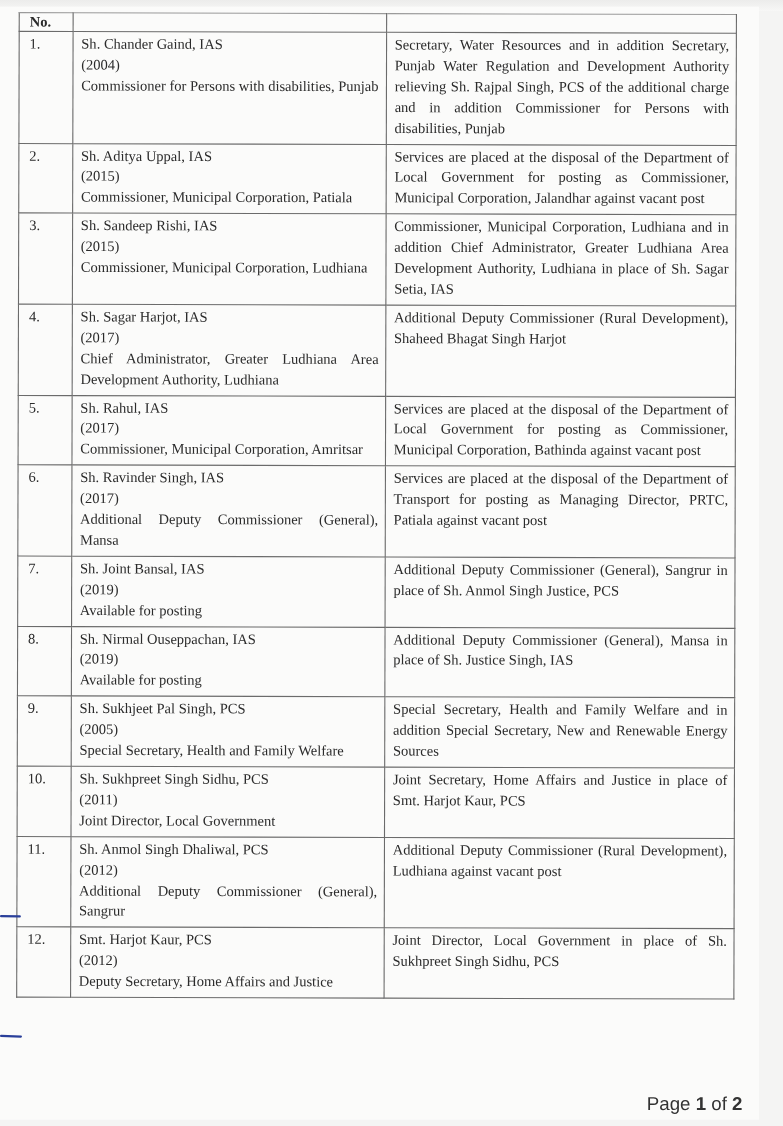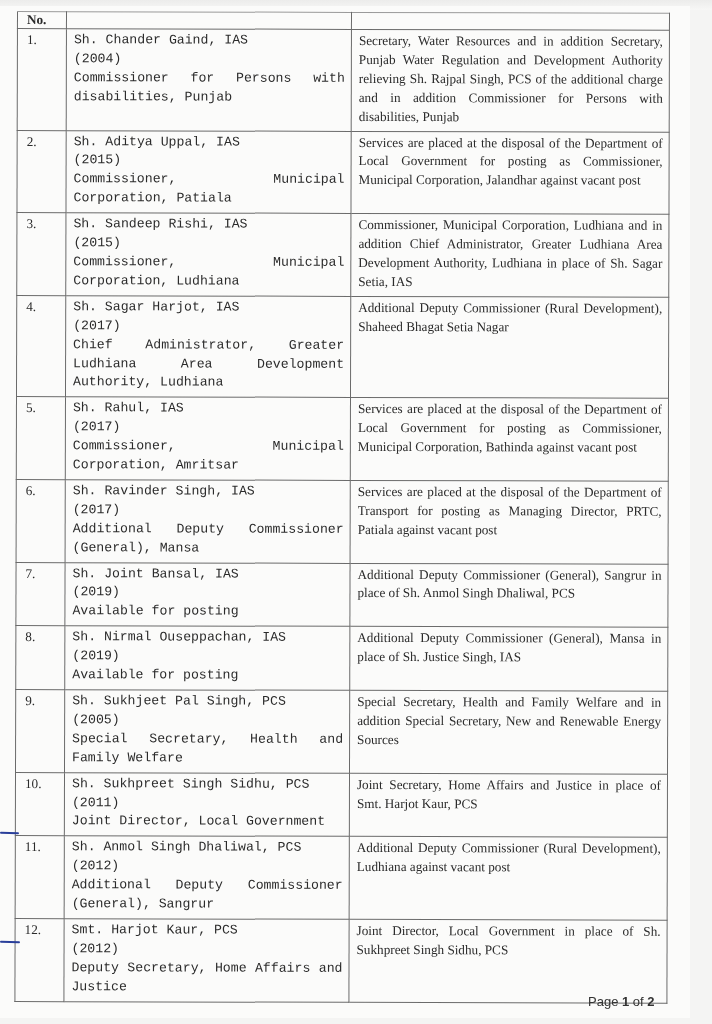--- a/index.html
+++ b/index.html
@@ -47,42 +47,41 @@
       margin-left: 12px;
     }
     table.orders td.no {
       width: 33px;
       padding-left: 9px;
     }
     table.orders td.current {
       width: 271px;
       text-align: justify;
       text-align-last: left;
-      font-family: Liberation Mono, monospace;
     }
     table.orders td.posting {
       text-align: justify;
       text-align-last: left;
       font-family: Liberation Serif, serif;
     }
     tr.header td {
       height: 12px;
       font-weight: bold;
       padding-top: 0;
       padding-bottom: 0;
       line-height: 16px;
       border-top-color: #9a9a9a;
     }
     .line { display: block; }
     .footer {
       position: absolute;
       left: 588px;
       top: 994px;
       font-family: "Liberation Sans", "DejaVu Sans", sans-serif;
-      font-size: 13px;
+      font-size: 17px;
       color: #333;
     }
     .footer b { font-weight: bold; }
     .pen-mark {
       position: absolute;
       height: 2px;
       background: #2a3f9a;
       border-radius: 1px;
     }
     .pen-1 { left: 0; top: 832px; width: 19px; transform: rotate(1deg); }
@@ -132,21 +131,21 @@
     <td class="posting">Commissioner, Municipal Corporation, Ludhiana and in addition Chief Administrator, Greater Ludhiana Area Development Authority, Ludhiana in place of Sh. Sagar Setia, IAS</td>
   </tr>
 
   <tr>
     <td class="no">4.</td>
     <td class="current">
       <span class="line">Sh. Sagar Harjot, IAS</span>
       <span class="line">(2017)</span>
       <span class="line">Chief Administrator, Greater Ludhiana Area Development Authority, Ludhiana</span>
     </td>
-    <td class="posting">Additional Deputy Commissioner (Rural Development), Shaheed Bhagat Setia Nagar</td>
+    <td class="posting">Additional Deputy Commissioner (Rural Development), Shaheed Bhagat Singh Harjot</td>
   </tr>
 
   <tr>
     <td class="no">5.</td>
     <td class="current">
       <span class="line">Sh. Rahul, IAS</span>
       <span class="line">(2017)</span>
       <span class="line">Commissioner, Municipal Corporation, Amritsar</span>
     </td>
     <td class="posting">Services are placed at the disposal of the Department of Local Government for posting as Commissioner, Municipal Corporation, Bathinda against vacant post</td>
@@ -162,21 +161,21 @@
     <td class="posting">Services are placed at the disposal of the Department of Transport for posting as Managing Director, PRTC, Patiala against vacant post</td>
   </tr>
 
   <tr>
     <td class="no">7.</td>
     <td class="current">
       <span class="line">Sh. Joint Bansal, IAS</span>
       <span class="line">(2019)</span>
       <span class="line">Available for posting</span>
     </td>
-    <td class="posting">Additional Deputy Commissioner (General), Sangrur in place of Sh. Anmol Singh Dhaliwal, PCS</td>
+    <td class="posting">Additional Deputy Commissioner (General), Sangrur in place of Sh. Anmol Singh Justice, PCS</td>
   </tr>
 
   <tr>
     <td class="no">8.</td>
     <td class="current">
       <span class="line">Sh. Nirmal Ouseppachan, IAS</span>
       <span class="line">(2019)</span>
       <span class="line">Available for posting</span>
     </td>
     <td class="posting">Additional Deputy Commissioner (General), Mansa in place of Sh. Justice Singh, IAS</td>

